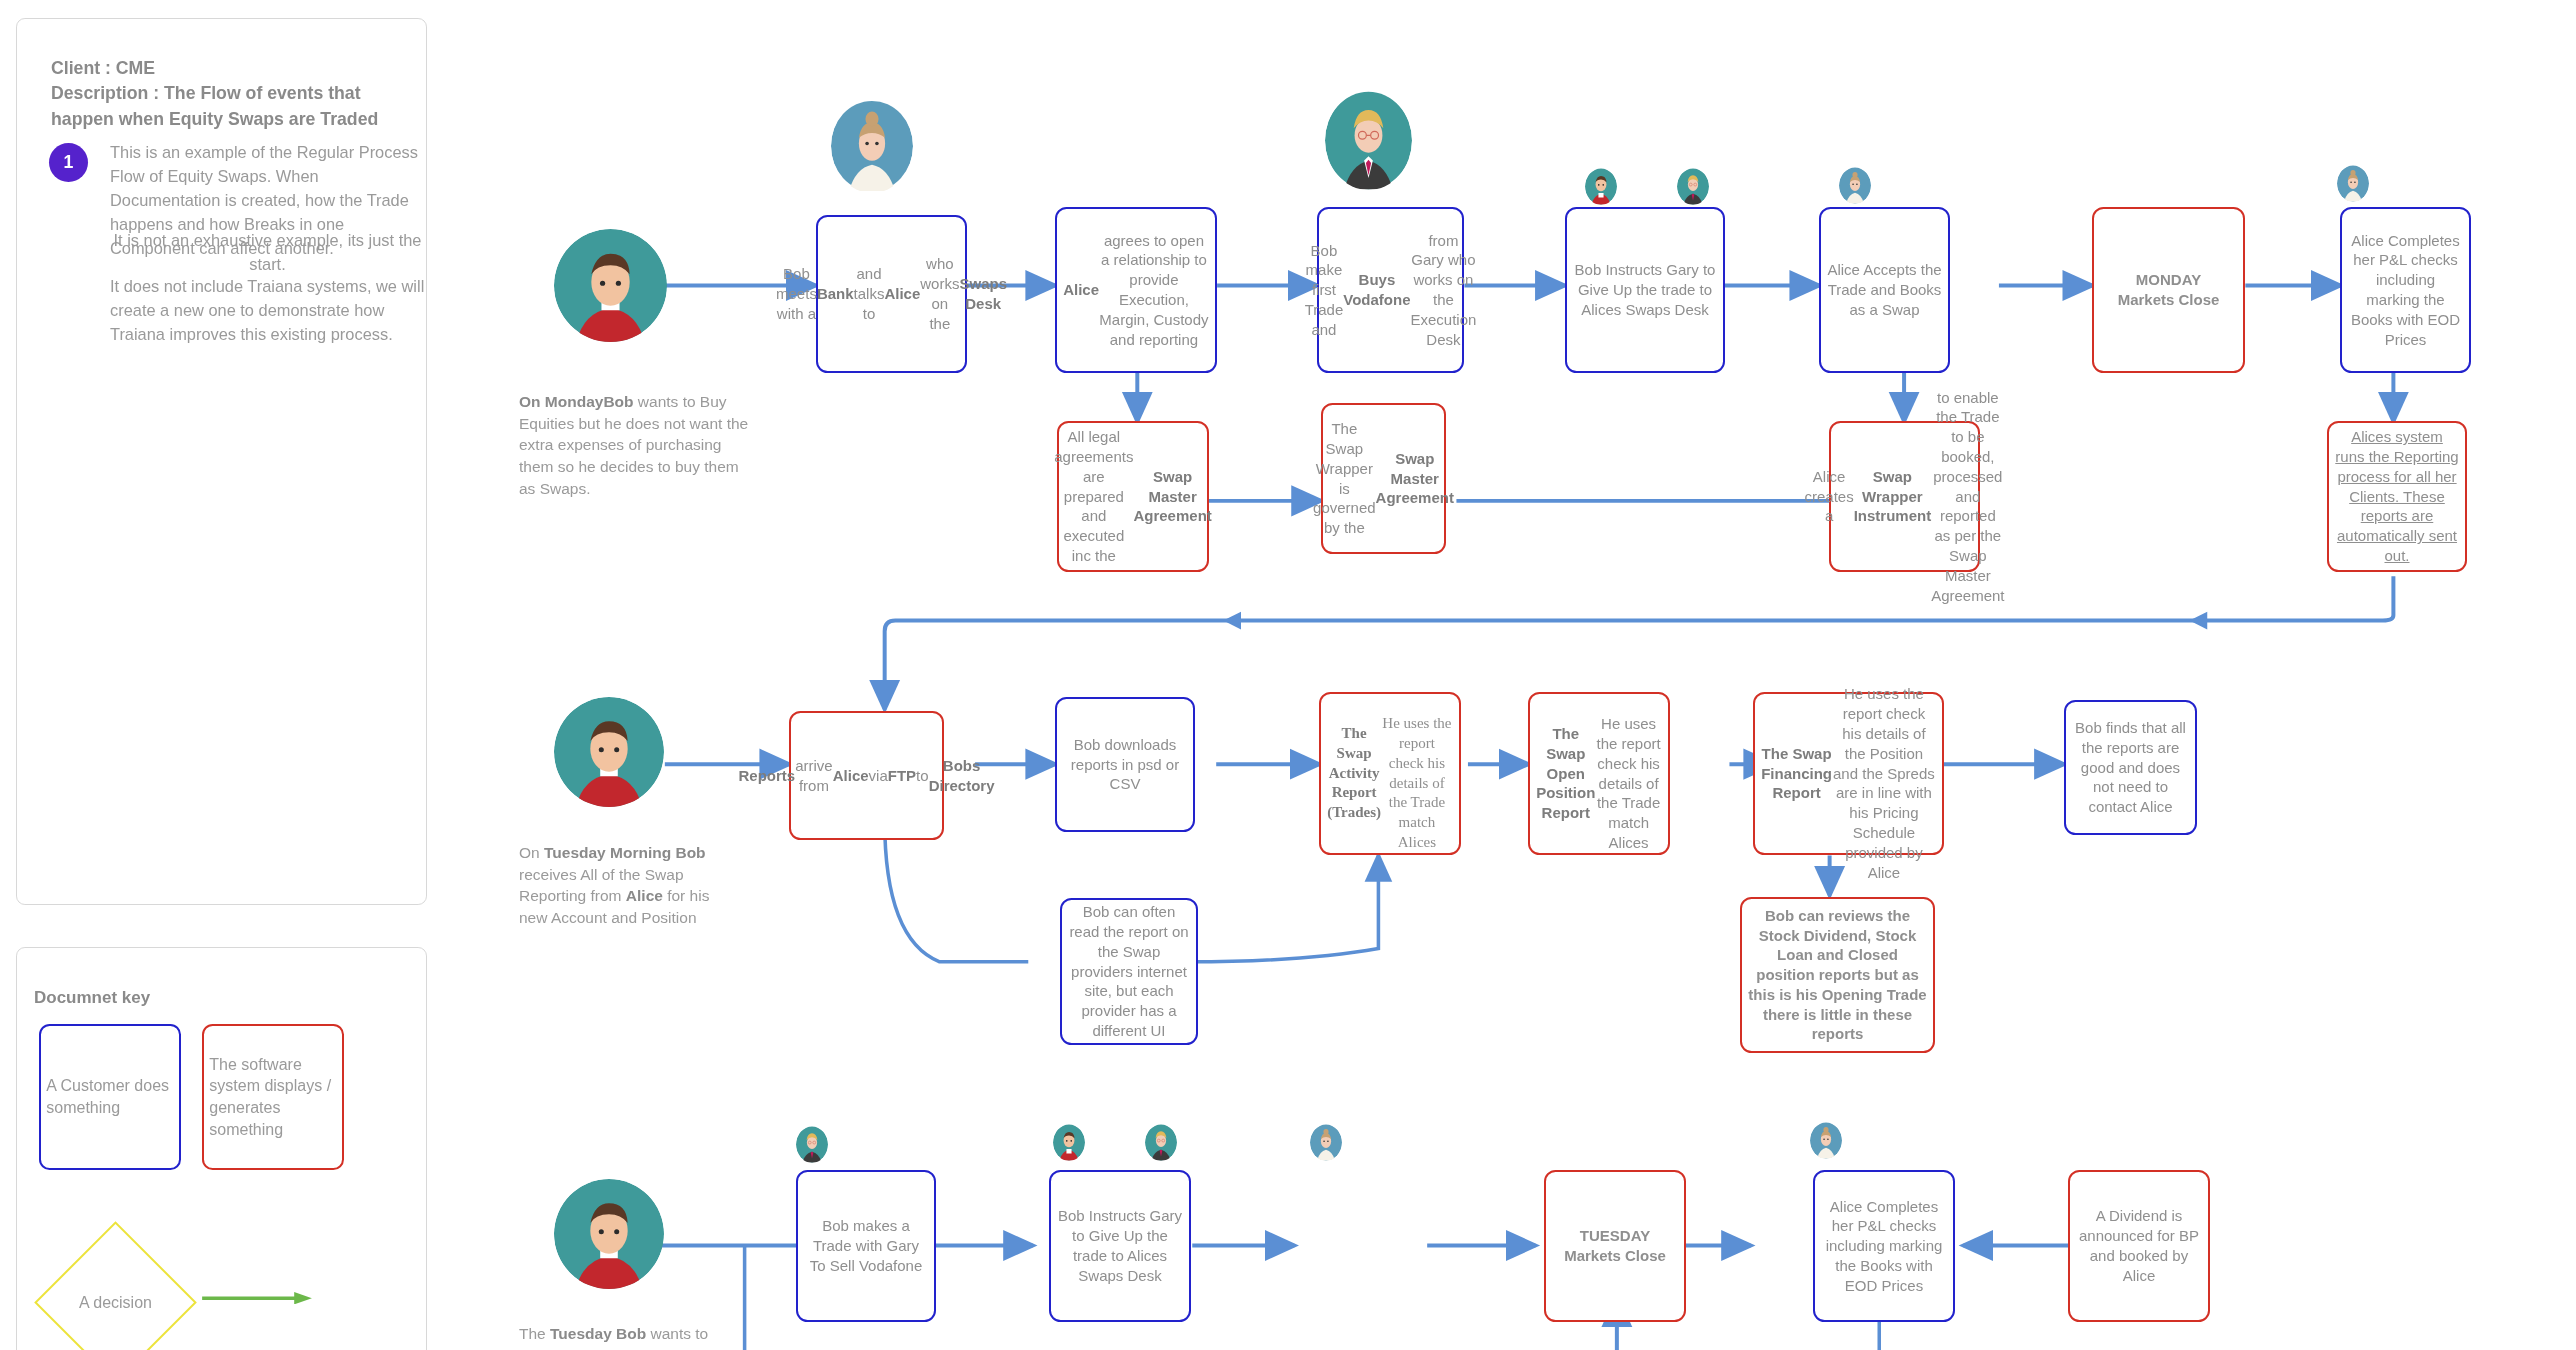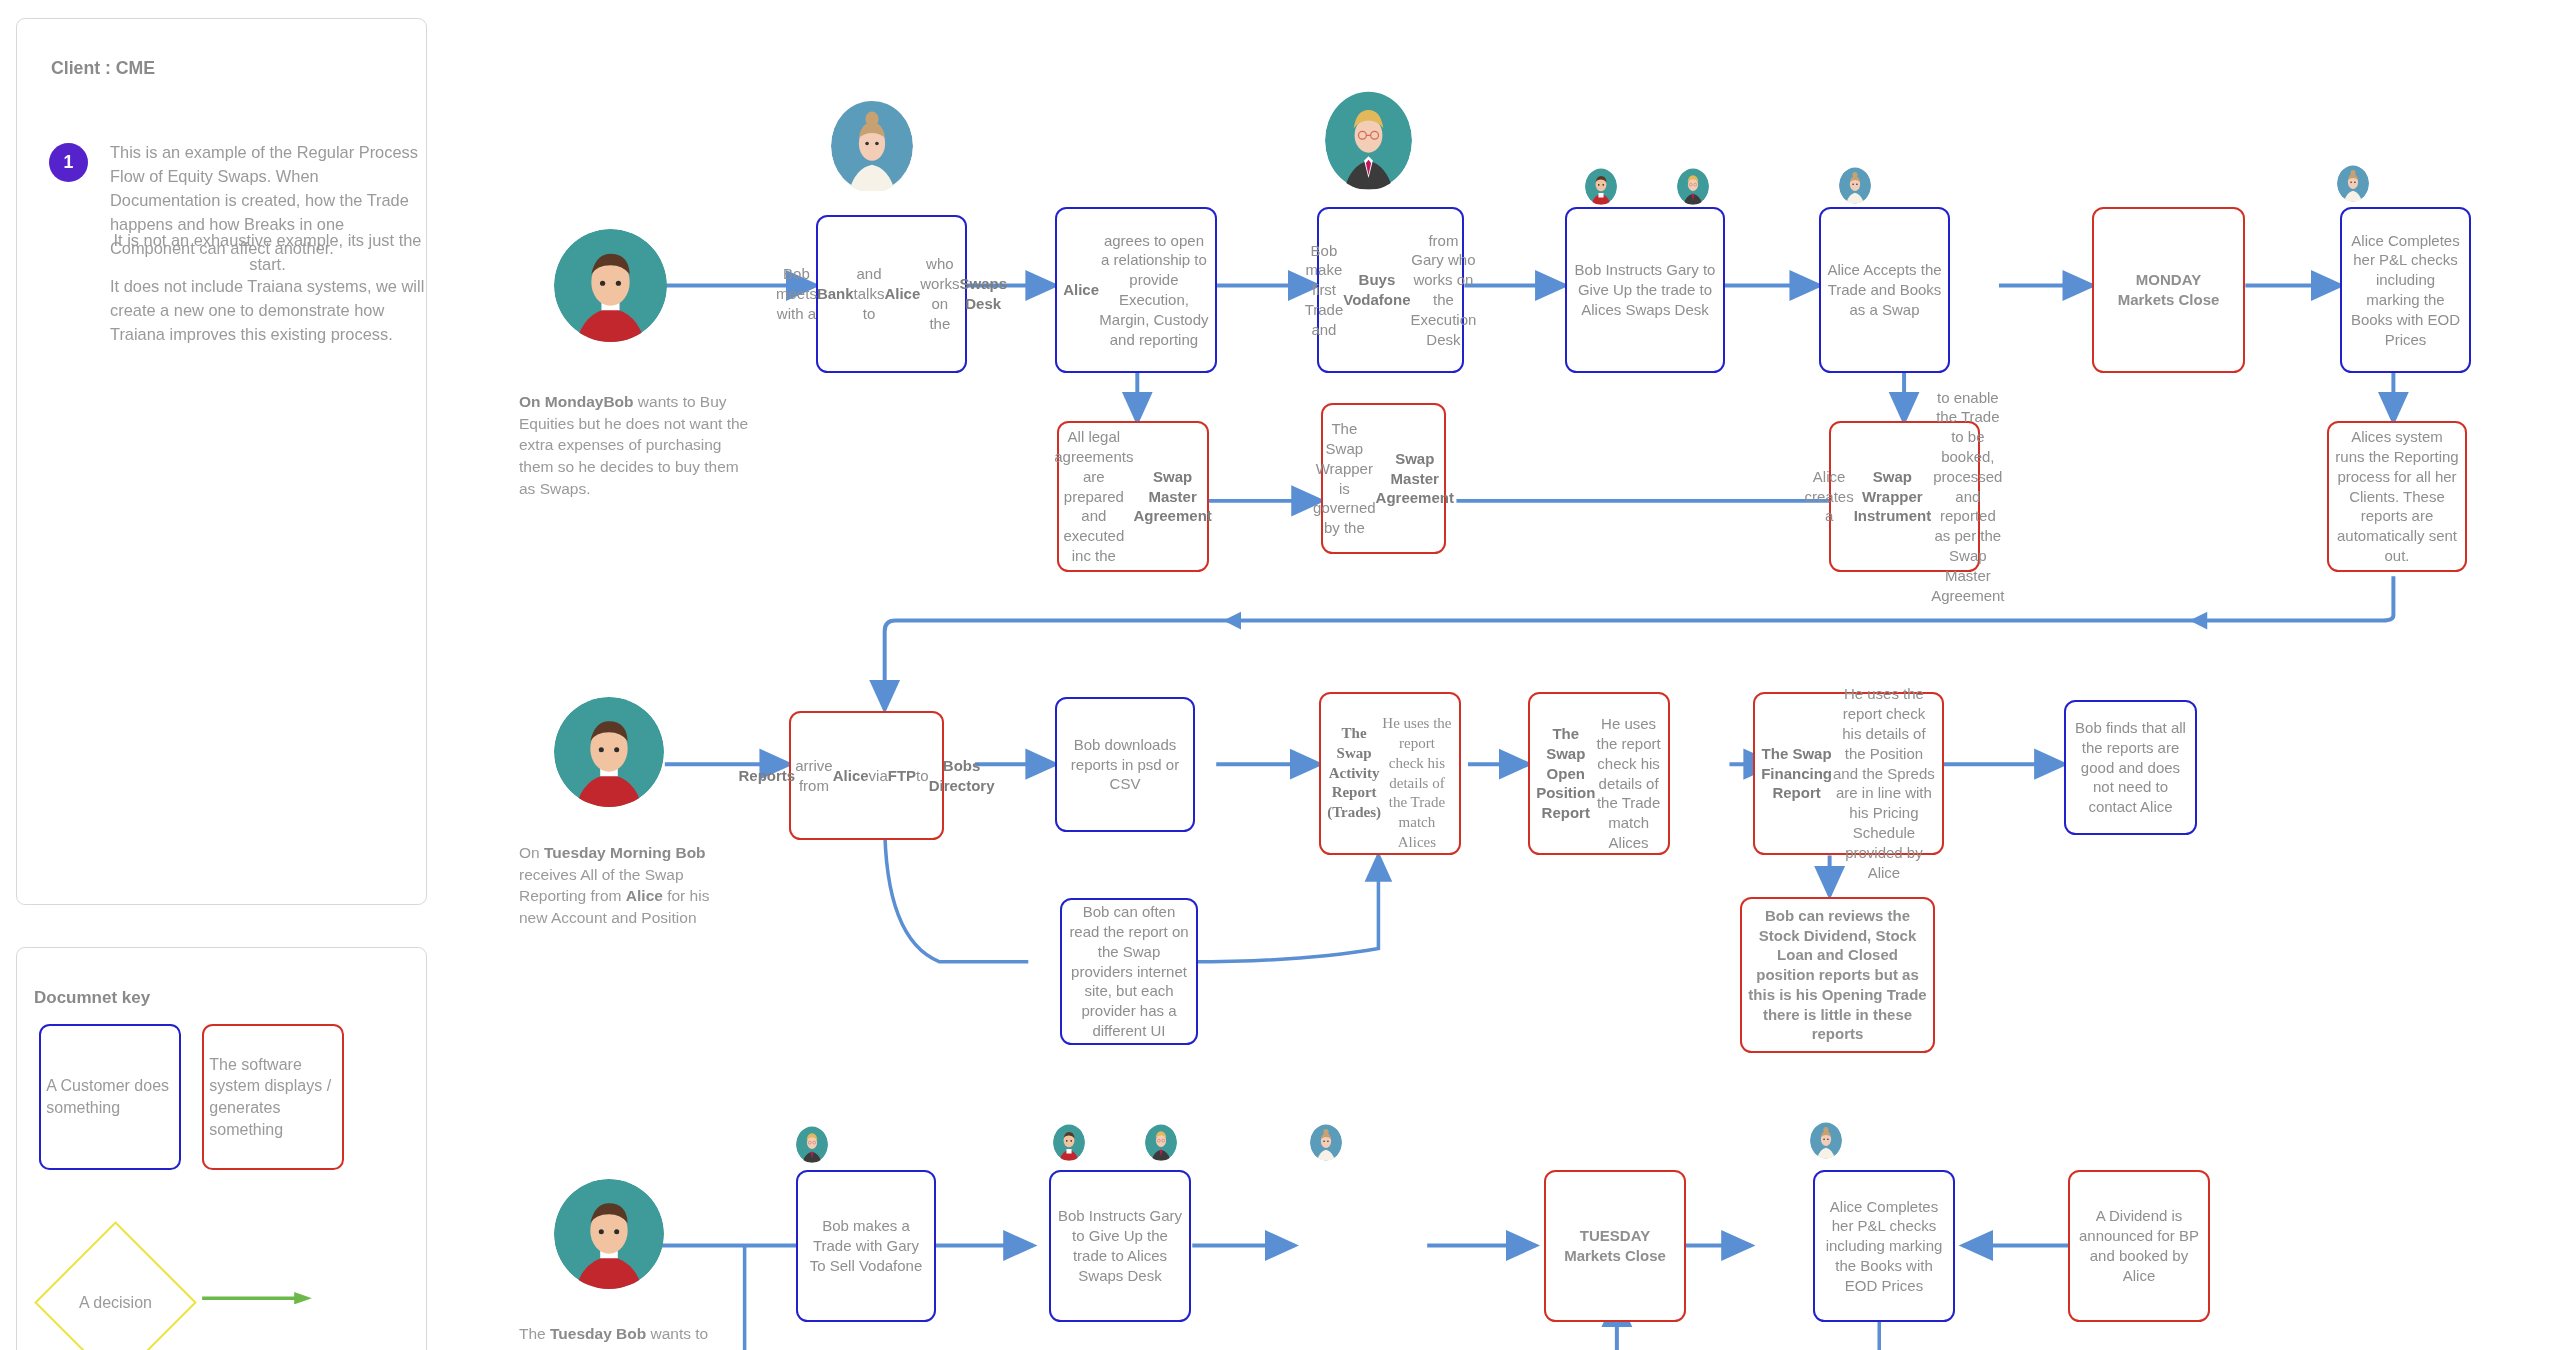--- a/index.html
+++ b/index.html
@@ -191,20 +191,21 @@
 
     <g stroke="#5b8fd4" stroke-width="4" fill="none">
       <path d="M840,1405 L840,1524"></path>
       <path d="M2120,1464 L2120,1524"></path>
     </g>
   </svg>
 
   <div class="panel" id="info-panel">
     <div class="panel-heading" id="client-line">
       <span>Client : CME</span><br>
+      <span>Description : The Flow of events that happen when Equity Swaps are Traded</span>
     </div>
     <div class="badge">1</div>
     <div class="info-para" id="p1">This is an example of the Regular Process Flow of Equity Swaps. When Documentation is created, how the Trade happens and how Breaks in one Component can affect another.</div>
     <div class="info-para" id="p2">It is not an exhaustive example, its just the start.</div>
     <div class="info-para" id="p3">It does not include Traiana systems, we will create a new one to demonstrate how Traiana improves this existing process.</div>
   </div>
 
   <div class="panel" id="key-panel"></div>
   <div class="panel-heading" id="doc-key-heading">Documnet key</div>
   <div class="key-box" id="key-customer">A Customer does something</div>
@@ -391,21 +392,21 @@
   <div class="node blue" style="left:1565px;top:207px;width:160px;height:166px;">Bob Instructs Gary to Give Up the trade to Alices Swaps Desk</div>
   <div class="node blue" style="left:1819px;top:207px;width:131px;height:166px;">Alice Accepts the Trade and Books as a Swap</div>
   <div class="node red" style="left:2092px;top:207px;width:153px;height:166px;">
       <span class="allbold">MONDAY<br>Markets Close</span>
     </div>
   <div class="node blue" style="left:2340px;top:207px;width:131px;height:166px;">Alice Completes her P&amp;L checks including marking the Books with EOD Prices</div>
 
   <div class="node red" style="left:1057px;top:421px;width:152px;height:151px;">All legal agreements are prepared and executed inc the <b>Swap Master Agreement</b></div>
   <div class="node red" style="left:1321px;top:403px;width:125px;height:151px;">The Swap Wrapper is governed by the <b>Swap Master Agreement</b></div>
   <div class="node red" style="left:1829px;top:421px;width:151px;height:151px;">Alice creates a <b>Swap Wrapper Instrument</b> to enable the Trade to be booked, processed and reported as per the Swap Master Agreement</div>
-  <div class="node red" style="left:2327px;top:421px;width:140px;height:151px;">Alices system runs the Reporting process for all her Clients. These reports are automatically sent out.</div>
+  <div class="node red" style="left:2327px;top:421px;width:140px;height:151px;text-decoration:underline;">Alices system runs the Reporting process for all her Clients. These reports are automatically sent out.</div>
 
   <div class="node red" style="left:789px;top:691px;width:155px;height:129px;margin-top:20px;"><b>Reports</b> arrive from <b>Alice</b> via <b>FTP</b> to <b>Bobs Directory</b></div>
   <div class="node blue" style="left:1055px;top:697px;width:140px;height:135px;">Bob downloads reports in psd or CSV</div>
   <div class="node red" style="left:1319px;top:692px;width:142px;height:163px;font-family:Liberation Serif, serif;"><b>The Swap Activity Report (Trades)</b><br>He uses the report check his details of the Trade match Alices</div>
   <div class="node red" style="left:1528px;top:692px;width:142px;height:163px;"><b>The Swap Open Position Report</b><br>He uses the report check his details of the Trade match Alices</div>
   <div class="node red" style="left:1753px;top:692px;width:191px;height:163px;"><b>The Swap Financing Report</b><br>He uses the report check his details of the Position and the Spreds are in line with his Pricing Schedule provided by Alice</div>
   <div class="node blue" style="left:1060px;top:898px;width:138px;height:147px;">Bob can often read the report on the Swap providers internet site, but each provider has a different UI</div>
 
   <div class="node blue" style="left:2064px;top:700px;width:133px;height:135px;">Bob finds that all the reports are good and does not need to contact Alice</div>
   <div class="node red" style="left:1740px;top:897px;width:195px;height:156px;">

